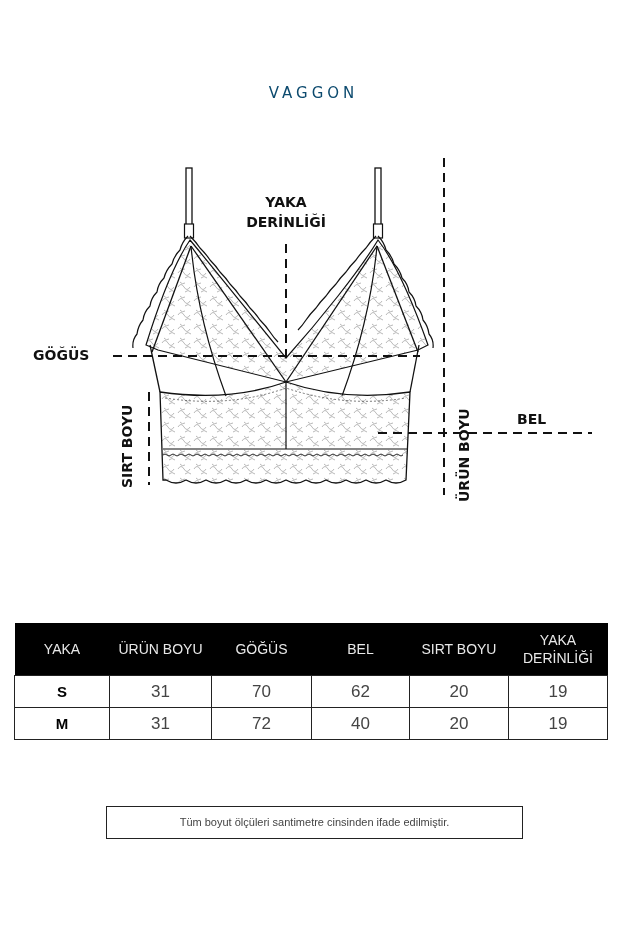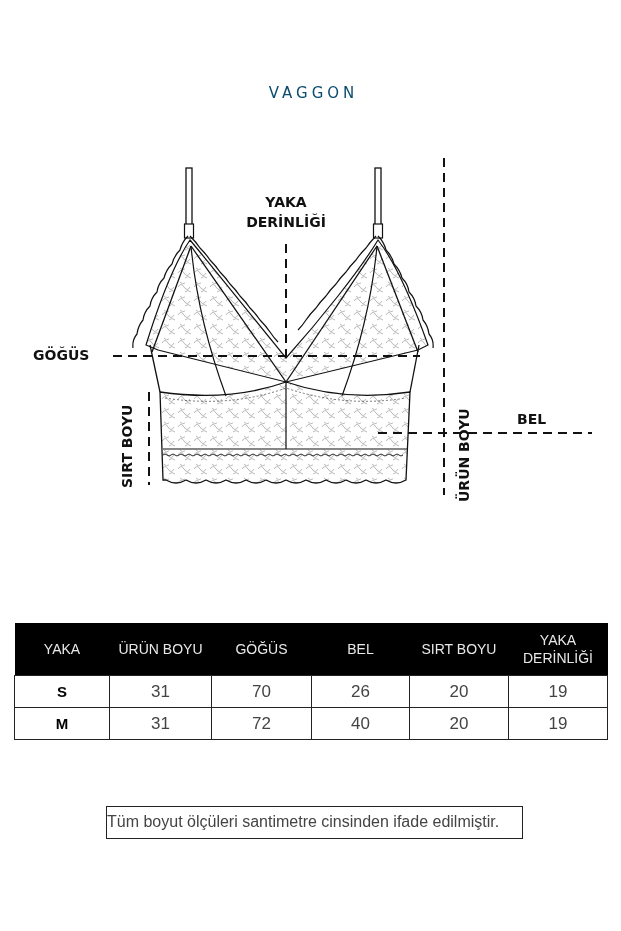--- a/index.html
+++ b/index.html
@@ -8,21 +8,21 @@
   .diagram { position: absolute; left: 0; top: 150px; width: 621px; height: 360px; }
   .lbl { position: absolute; font-family: "DejaVu Sans", sans-serif; font-weight: bold; font-size: 14px; color: #111; line-height: 20px; }
   .lbl.center { text-align: center; }
   .vert { transform-origin: left top; transform: rotate(-90deg); white-space: nowrap; }
 
   .size-table { position: absolute; left: 14px; top: 623px; width: 593px; border-collapse: collapse; table-layout: fixed; }
   .size-table th { background: #000; color: #e8e8e8; font-weight: normal; font-size: 14px; height: 52px; padding: 0; text-align: center; line-height: 18px; }
   .size-table td { border: 1.5px solid #222; height: 31px; padding: 0; text-align: center; font-size: 17px; color: #444; }
   .size-table td.size { color: #000; font-weight: bold; font-size: 15px; }
 
-  .note { position: absolute; left: 106px; top: 806px; width: 417px; height: 33px; border: 1.5px solid #222; box-sizing: border-box; line-height: 30px; font-size: 16px; color: #444; }
+  .note { position: absolute; left: 106px; top: 806px; width: 417px; height: 33px; border: 1.5px solid #222; box-sizing: border-box; text-align: center; line-height: 30px; font-size: 11px; color: #444; }
 </style>
 </head>
 <body>
 
 <div class="brand">VAGGON</div>
 
 <div class="diagram">
   <svg width="621" height="360" viewBox="0 150 621 360" style="position:absolute;left:0;top:0;">
     <defs>
       <pattern id="lace" width="16" height="14" patternUnits="userSpaceOnUse">
@@ -94,21 +94,21 @@
         <div>YAKA</div>
         <div>DERİNLİĞİ</div>
       </th>
     </tr>
   </thead>
   <tbody>
     <tr>
       <td class="size">S</td>
       <td>31</td>
       <td>70</td>
-      <td>26</td>
+      <td>62</td>
       <td>20</td>
       <td>19</td>
     </tr>
     <tr>
       <td class="size">M</td>
       <td>31</td>
       <td>72</td>
       <td>40</td>
       <td>20</td>
       <td>19</td>

